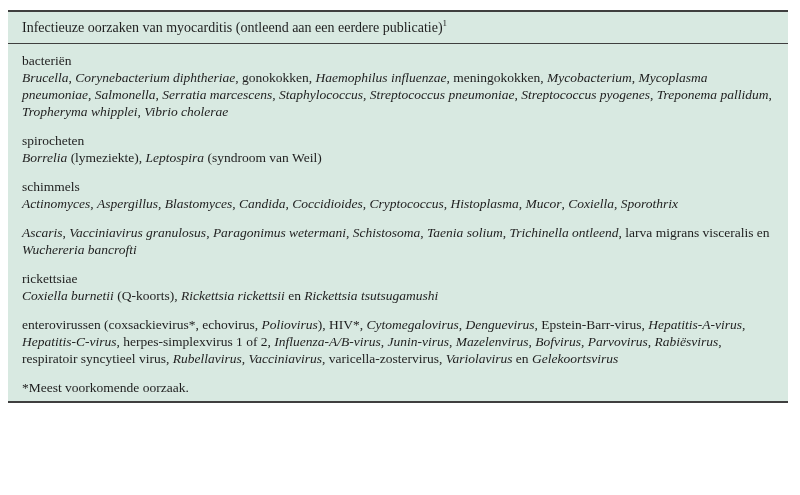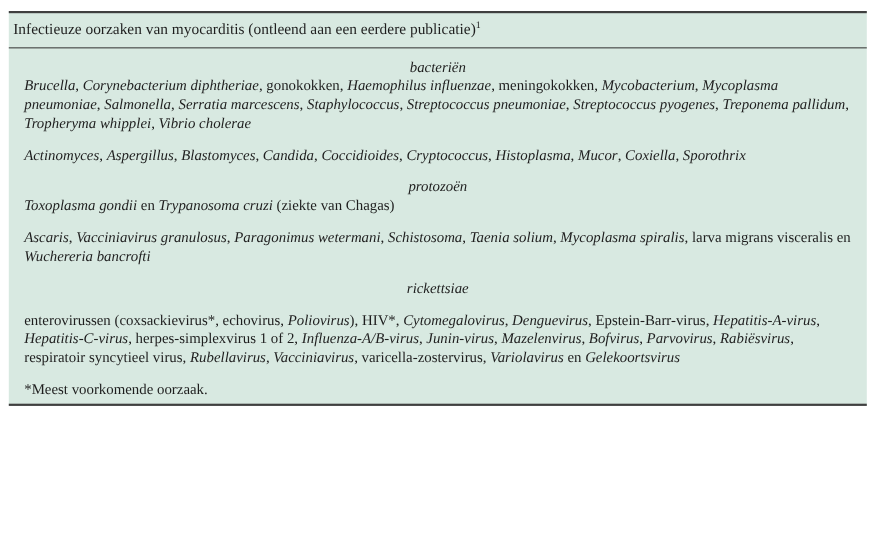--- a/index.html
+++ b/index.html
@@ -15,63 +15,63 @@
     color:var(--text);
   }
   .infobox{
     position:absolute;left:8px;top:10px;width:780px;
     background:var(--bg);
     border-top:2px solid var(--border);
     border-bottom:2px solid var(--border);
     box-sizing:border-box;
   }
   .title-row{
-    padding:7px 14px 7px 4px;
+    padding:7px 14px 7px 14px;
     border-bottom:1.5px solid var(--border);
     font-size:14px;line-height:17px;
   }
   .title-row sup{font-size:9px;line-height:0;}
   .table-body{
     padding:8px 14px 5px 14px;
     font-size:13.5px;line-height:17px;
   }
   .section{margin:0 0 12px 0;}
-  .section-header{font-style:italic;text-align:center;}
+  .section-header{}
   .section-content em{font-style:italic;}
   .section-content span{font-style:normal;}
   .footnote{margin:0;}
 </style>
 </head>
 <body>
 
 <div class="page">
   <div class="infobox">
     <div class="title-row">
       <span>Infectieuze oorzaken van myocarditis (ontleend aan een eerdere publicatie)</span><sup>1</sup>
     </div>
     <div class="table-body">
       <div id="sections-container">
           <div class="section">
             <div class="section-header">bacteriën</div>
             <div class="section-content"><em>Brucella</em><span>, </span><em>Corynebacterium diphtheriae</em><span>, gonokokken, </span><em>Haemophilus influenzae</em><span>, meningokokken, </span><em>Mycobacterium</em><span>, </span><em>Mycoplasma pneumoniae</em><span>, </span><em>Salmonella</em><span>, </span><em>Serratia marcescens</em><span>, </span><em>Staphylococcus</em><span>, </span><em>Streptococcus pneumoniae</em><span>, </span><em>Streptococcus pyogenes</em><span>, </span><em>Treponema pallidum</em><span>, </span><em>Tropheryma whipplei</em><span>, </span><em>Vibrio cholerae</em></div>
           </div>
           <div class="section">
+            <div class="section-header">spirocheten</div>
+            <div class="section-content"><em>Borrelia</em><span> (lymeziekte), </span><em>Leptospira</em><span> (syndroom van Weil)</span></div>
           </div>
           <div class="section">
+            <div class="section-header">schimmels</div>
             <div class="section-content"><em>Actinomyces</em><span>, </span><em>Aspergillus</em><span>, </span><em>Blastomyces</em><span>, </span><em>Candida</em><span>, </span><em>Coccidioides</em><span>, </span><em>Cryptococcus</em><span>, </span><em>Histoplasma</em><span>, </span><em>Mucor</em><span>, </span><em>Coxiella</em><span>, </span><em>Sporothrix</em></div>
           </div>
           <div class="section">
-            <div class="section-header">protozoën</div>
-            <div class="section-content"><em>Toxoplasma gondii</em><span> en </span><em>Trypanosoma cruzi</em><span> (ziekte van Chagas)</span></div>
-          </div>
-          <div class="section">
-            <div class="section-content"><em>Ascaris</em><span>, </span><em>Vacciniavirus granulosus</em><span>, </span><em>Paragonimus wetermani</em><span>, </span><em>Schistosoma</em><span>, </span><em>Taenia solium</em><span>, </span><em>Mycoplasma spiralis</em><span>, larva migrans visceralis en </span><em>Wuchereria bancrofti</em></div>
+            <div class="section-content"><em>Ascaris</em><span>, </span><em>Vacciniavirus granulosus</em><span>, </span><em>Paragonimus wetermani</em><span>, </span><em>Schistosoma</em><span>, </span><em>Taenia solium</em><span>, </span><em>Trichinella ontleend</em><span>, larva migrans visceralis en </span><em>Wuchereria bancrofti</em></div>
           </div>
           <div class="section">
             <div class="section-header">rickettsiae</div>
+            <div class="section-content"><em>Coxiella burnetii</em><span> (Q-koorts), </span><em>Rickettsia rickettsii</em><span> en </span><em>Rickettsia tsutsugamushi</em></div>
           </div>
           <div class="section">
             <div class="section-content"><span>enterovirussen (coxsackievirus*, echovirus, </span><em>Poliovirus</em><span>), HIV*, </span><em>Cytomegalovirus</em><span>, </span><em>Denguevirus</em><span>, Epstein-Barr-virus, </span><em>Hepatitis-A-virus</em><span>, </span><em>Hepatitis-C-virus</em><span>, herpes-simplexvirus 1 of 2, </span><em>Influenza-A/B-virus</em><span>, </span><em>Junin-virus</em><span>, </span><em>Mazelenvirus</em><span>, </span><em>Bofvirus</em><span>, </span><em>Parvovirus</em><span>, </span><em>Rabiësvirus</em><span>, respiratoir syncytieel virus, </span><em>Rubellavirus</em><span>, </span><em>Vacciniavirus</em><span>, varicella-zostervirus, </span><em>Variolavirus</em><span> en </span><em>Gelekoortsvirus</em></div>
           </div>
         </div>
       <div class="footnote">*Meest voorkomende oorzaak.</div>
     </div>
   </div>
 </div>
 

